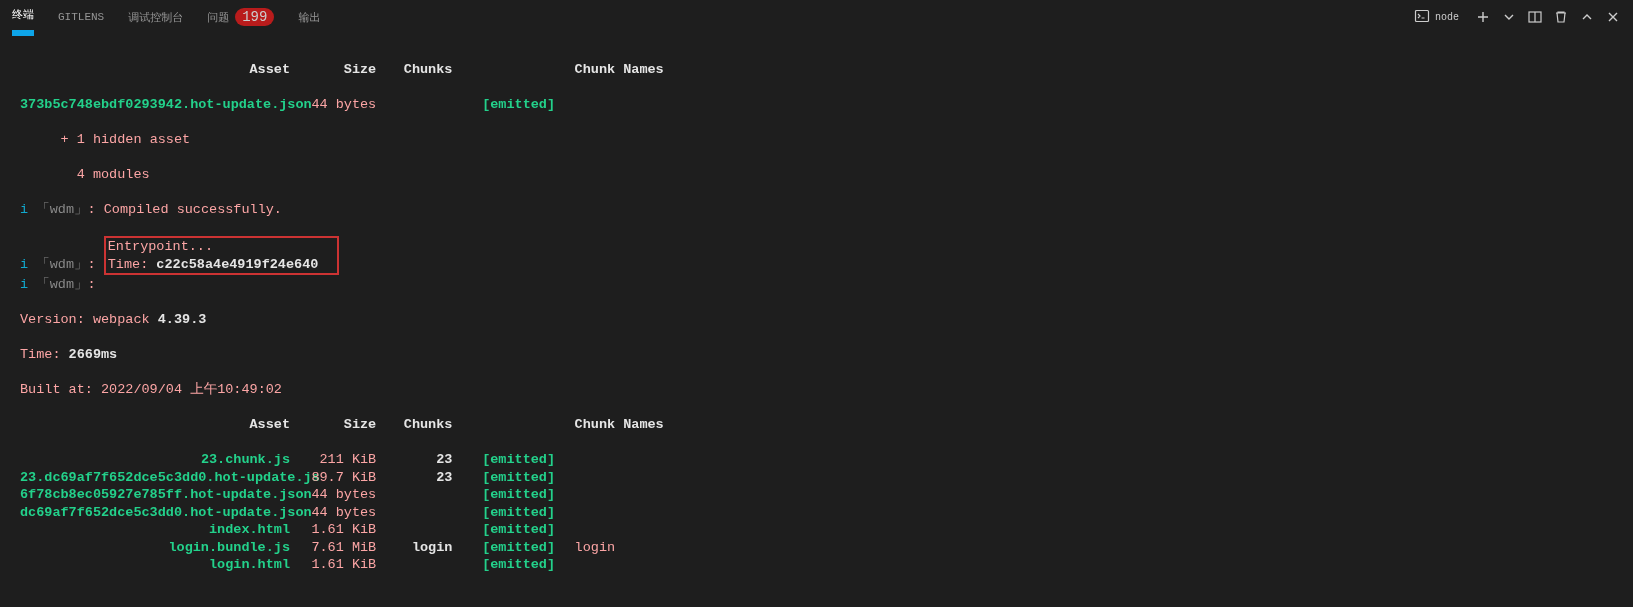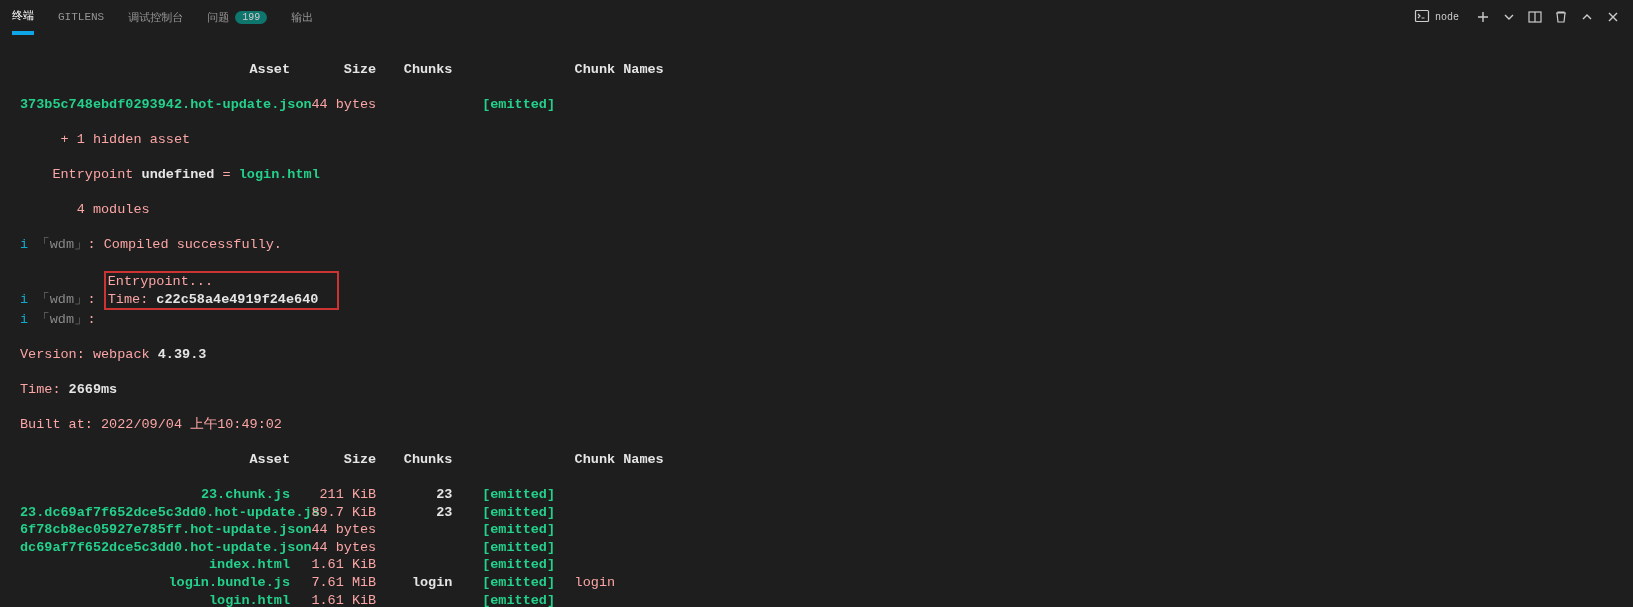--- a/index.html
+++ b/index.html
@@ -24,28 +24,28 @@
   font-size: 11px;
   color: #969696;
   padding: 8px 0;
   cursor: pointer;
   display: flex;
   align-items: center;
   gap: 6px;
 }
 .tab.active {
   color: #ffffff;
-  border-bottom: 4px solid #0ea5e9;
+  border-bottom: 6px solid #0ea5e9;
 }
 .badge {
-  background: #0f766e;
+  background: #b91c1c;
   color: #cccccc;
   border-radius: 10px;
   padding: 1px 7px;
-  font-size: 10px;
+  font-size: 14px;
 }
 .actions { display: flex; align-items: center; gap: 10px; color: #cccccc; }
 .action-icon { cursor: pointer; display: flex; align-items: center; }
 .node-btn {
   display: flex; align-items: center; gap: 5px;
   padding: 2px 6px; cursor: pointer; font-size: 10px;
 }
 .terminal-body {
   padding: 8px 20px;
   line-height: 1.3;
@@ -123,21 +123,20 @@
           <path d="M4 4l8 8M12 4l-8 8"></path>
         </svg>
       </div>
   </div>
 </div>
 
 <div class="terminal-body">
 <div><span class="col-asset hdr">Asset</span>  <span class="col-size hdr">Size</span>  <span class="col-chunk hdr">Chunks</span>  <span class="col-emit"></span><span class="col-name hdr">Chunk Names</span></div>
 <div><span class="col-asset bgreen">373b5c748ebdf0293942.hot-update.json</span>  <span class="col-size white">44 bytes</span>  <span class="col-chunk"></span>  <span class="col-emit bgreen">[emitted]</span></div>
 <div class="white">     <span>+ 1 hidden asset</span></div>
-<div>    <span class="white">Entrypoint </span><span class="bwhite">undefined</span><span class="white"> = </span><span class="bgreen">login.html</span></div>
 <div class="white">       <span>4 modules</span></div>
 <div><span class="cyan">i</span> <span class="dim">「wdm」</span><span class="white">: </span><span class="white">Compiled successfully.</span></div>
 <div><span class="cyan">i</span> <span class="dim">「wdm」</span><span class="white">: </span><span class="redbox"><span class="white">Entrypoint...</span>               
 <span class="white">Time: </span><span class="bwhite">c22c58a4e4919f24e640</span>  </span></div>
 <div style="margin-top:-17px"><span class="cyan">i</span> <span class="dim">「wdm」</span><span class="white">: </span></div>
 <div><span class="white">Version: webpack </span><span class="bwhite">4.39.3</span></div>
 <div><span class="white">Time: </span><span class="bwhite">2669ms</span></div>
 <div class="white">Built at: 2022/09/04 上午10:49:02</div>
 <div><span class="col-asset hdr">Asset</span>  <span class="col-size hdr">Size</span>  <span class="col-chunk hdr">Chunks</span>  <span class="col-emit"></span><span class="col-name hdr">Chunk Names</span></div>
 <div id="rows-slot"><div><span class="col-asset bgreen">23.chunk.js</span>  <span class="col-size white">211 KiB</span>  <span class="col-chunk bwhite">23</span>  <span class="col-emit bgreen">[emitted]</span><span class="col-name white"></span></div><div><span class="col-asset bgreen">23.dc69af7f652dce5c3dd0.hot-update.js</span>  <span class="col-size white">89.7 KiB</span>  <span class="col-chunk bwhite">23</span>  <span class="col-emit bgreen">[emitted]</span><span class="col-name white"></span></div><div><span class="col-asset bgreen">6f78cb8ec05927e785ff.hot-update.json</span>  <span class="col-size white">44 bytes</span>  <span class="col-chunk bwhite"></span>  <span class="col-emit bgreen">[emitted]</span><span class="col-name white"></span></div><div><span class="col-asset bgreen">dc69af7f652dce5c3dd0.hot-update.json</span>  <span class="col-size white">44 bytes</span>  <span class="col-chunk bwhite"></span>  <span class="col-emit bgreen">[emitted]</span><span class="col-name white"></span></div><div><span class="col-asset bgreen">index.html</span>  <span class="col-size white">1.61 KiB</span>  <span class="col-chunk bwhite"></span>  <span class="col-emit bgreen">[emitted]</span><span class="col-name white"></span></div><div><span class="col-asset bgreen">login.bundle.js</span>  <span class="col-size white">7.61 MiB</span>  <span class="col-chunk bwhite">login</span>  <span class="col-emit bgreen">[emitted]</span><span class="col-name white">login</span></div><div><span class="col-asset bgreen">login.html</span>  <span class="col-size white">1.61 KiB</span>  <span class="col-chunk bwhite"></span>  <span class="col-emit bgreen">[emitted]</span><span class="col-name white"></span></div></div>

